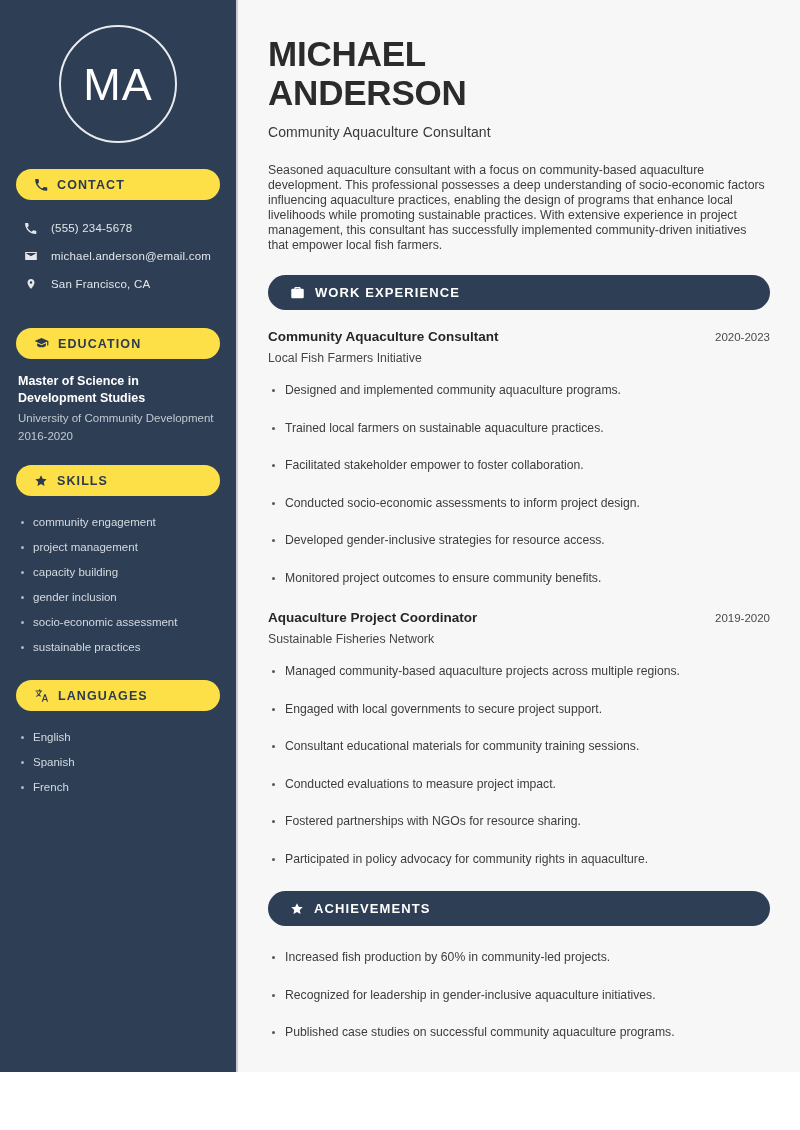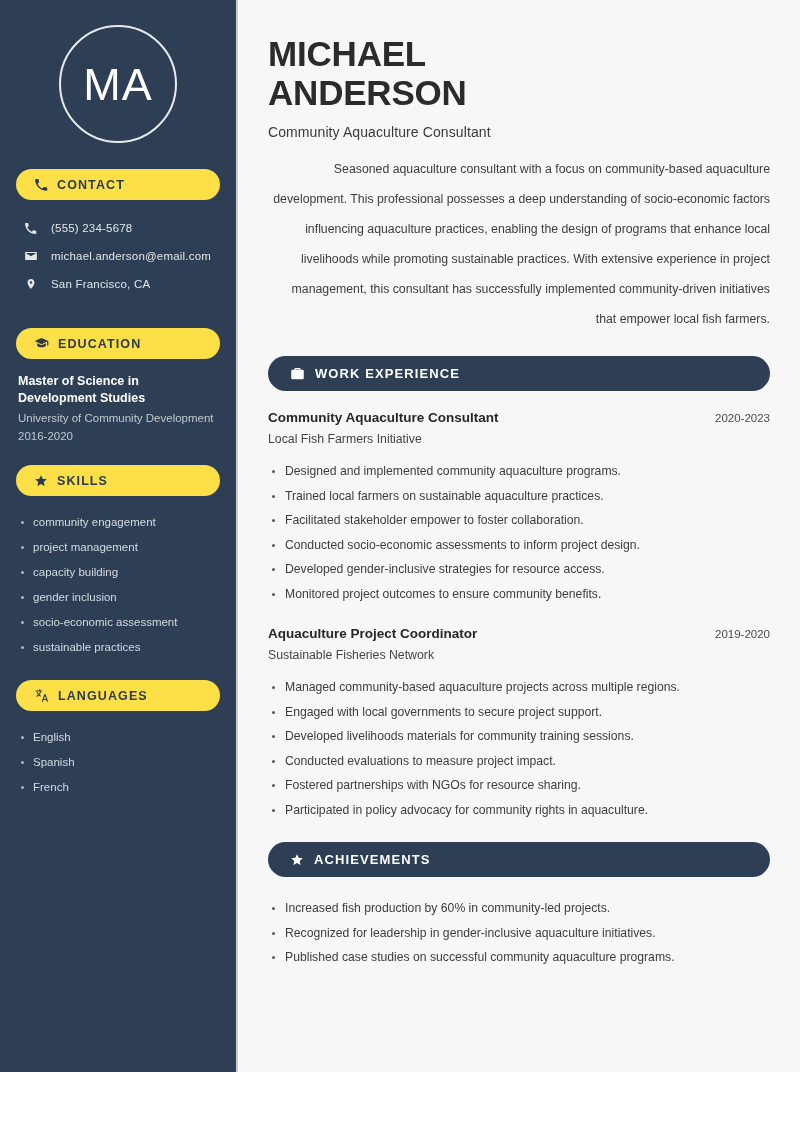--- a/index.html
+++ b/index.html
@@ -147,24 +147,24 @@
   .job-title {
     color: #3a3a3a;
     font-size: 14px;
     margin-top: 12px;
     letter-spacing: 0.1px;
   }
 
   .summary {
     color: #3d3d3d;
     font-size: 12.3px;
-    line-height: 30px;
-    margin-top: 14px;
+    line-height: 15px;
+    margin-top: 23px;
     margin-bottom: 22px;
-    text-align: right;
+    text-align: left;
   }
 
   
   .bar {
     background: #2d3e55;
     border-radius: 22px;
     height: 35px;
     display: flex;
     align-items: center;
     gap: 10px;
@@ -200,20 +200,21 @@
     margin-top: 7px;
   }
 
   ul.bullets { list-style: none; margin-top: 13px; }
   ul.bullets li {
     color: #3d3d3d;
     font-size: 12.2px;
     line-height: 24.5px;
     position: relative;
     padding-left: 17px;
+    margin-top: 13px;
   }
   ul.bullets li::before {
     content: "";
     position: absolute;
     left: 4px;
     top: 11px;
     width: 3px;
     height: 3px;
     border-radius: 50%;
     background: #555555;
@@ -362,21 +363,21 @@
 
     <div class="job">
       <div class="job-head">
         <span class="job-role">Aquaculture Project Coordinator</span>
         <span class="job-dates">2019-2020</span>
       </div>
       <div class="job-org">Sustainable Fisheries Network</div>
       <ul class="bullets">
         <li>Managed community-based aquaculture projects across multiple regions.</li>
         <li>Engaged with local governments to secure project support.</li>
-        <li>Developed livelihoods materials for community training sessions.</li>
+        <li>Consultant educational materials for community training sessions.</li>
         <li>Conducted evaluations to measure project impact.</li>
         <li>Fostered partnerships with NGOs for resource sharing.</li>
         <li>Participated in policy advocacy for community rights in aquaculture.</li>
       </ul>
     </div>
 
     <div class="bar">
       <span class="ic">
         <svg width="14" height="14" viewBox="0 0 24 24" fill="#ffffff">
           <path d="M12 2l2.9 6.3 6.9.8-5.1 4.6 1.4 6.8L12 17.1 5.9 20.5l1.4-6.8L2.2 9.1l6.9-.8L12 2z"></path>

